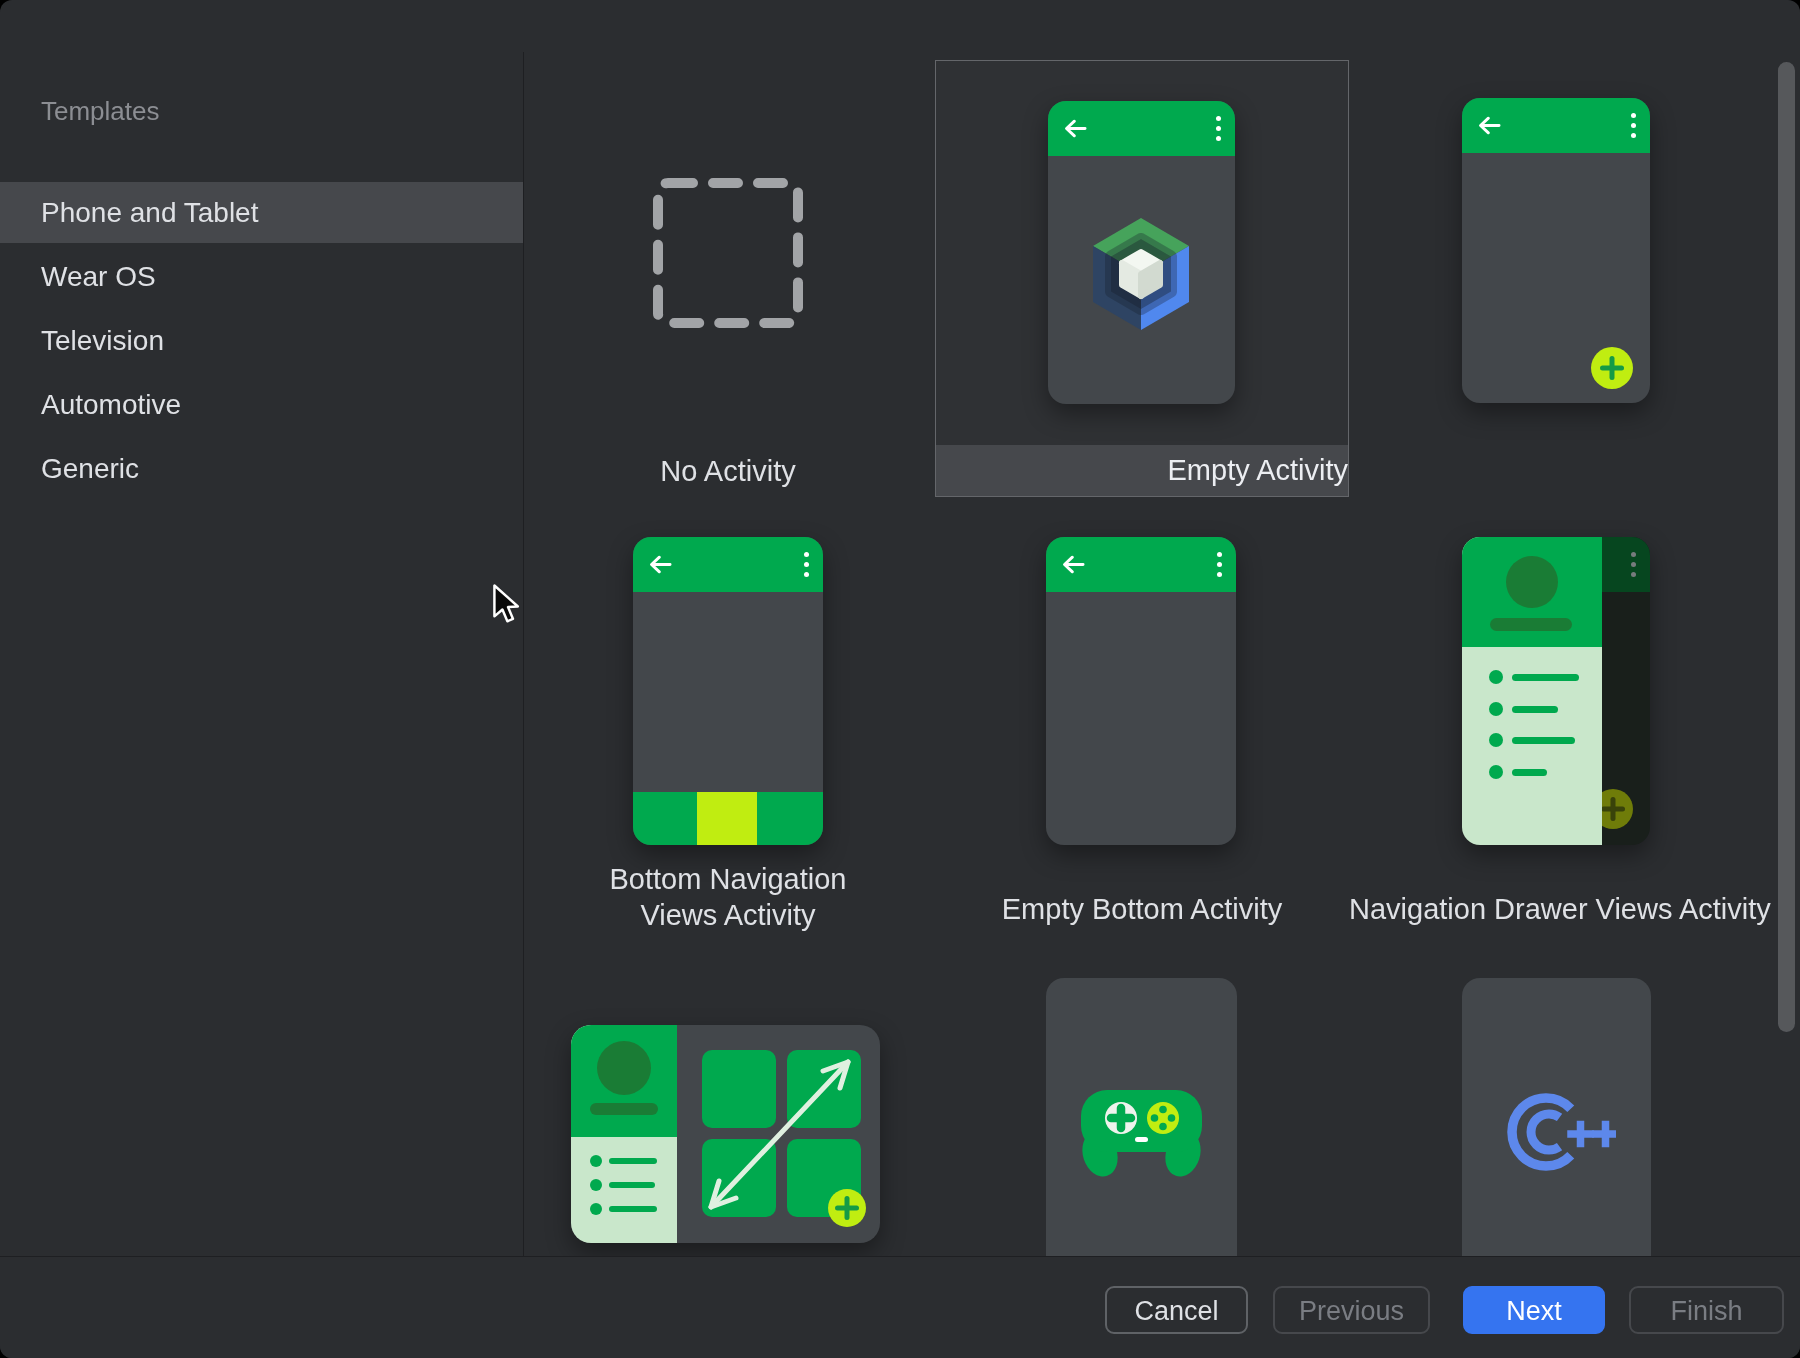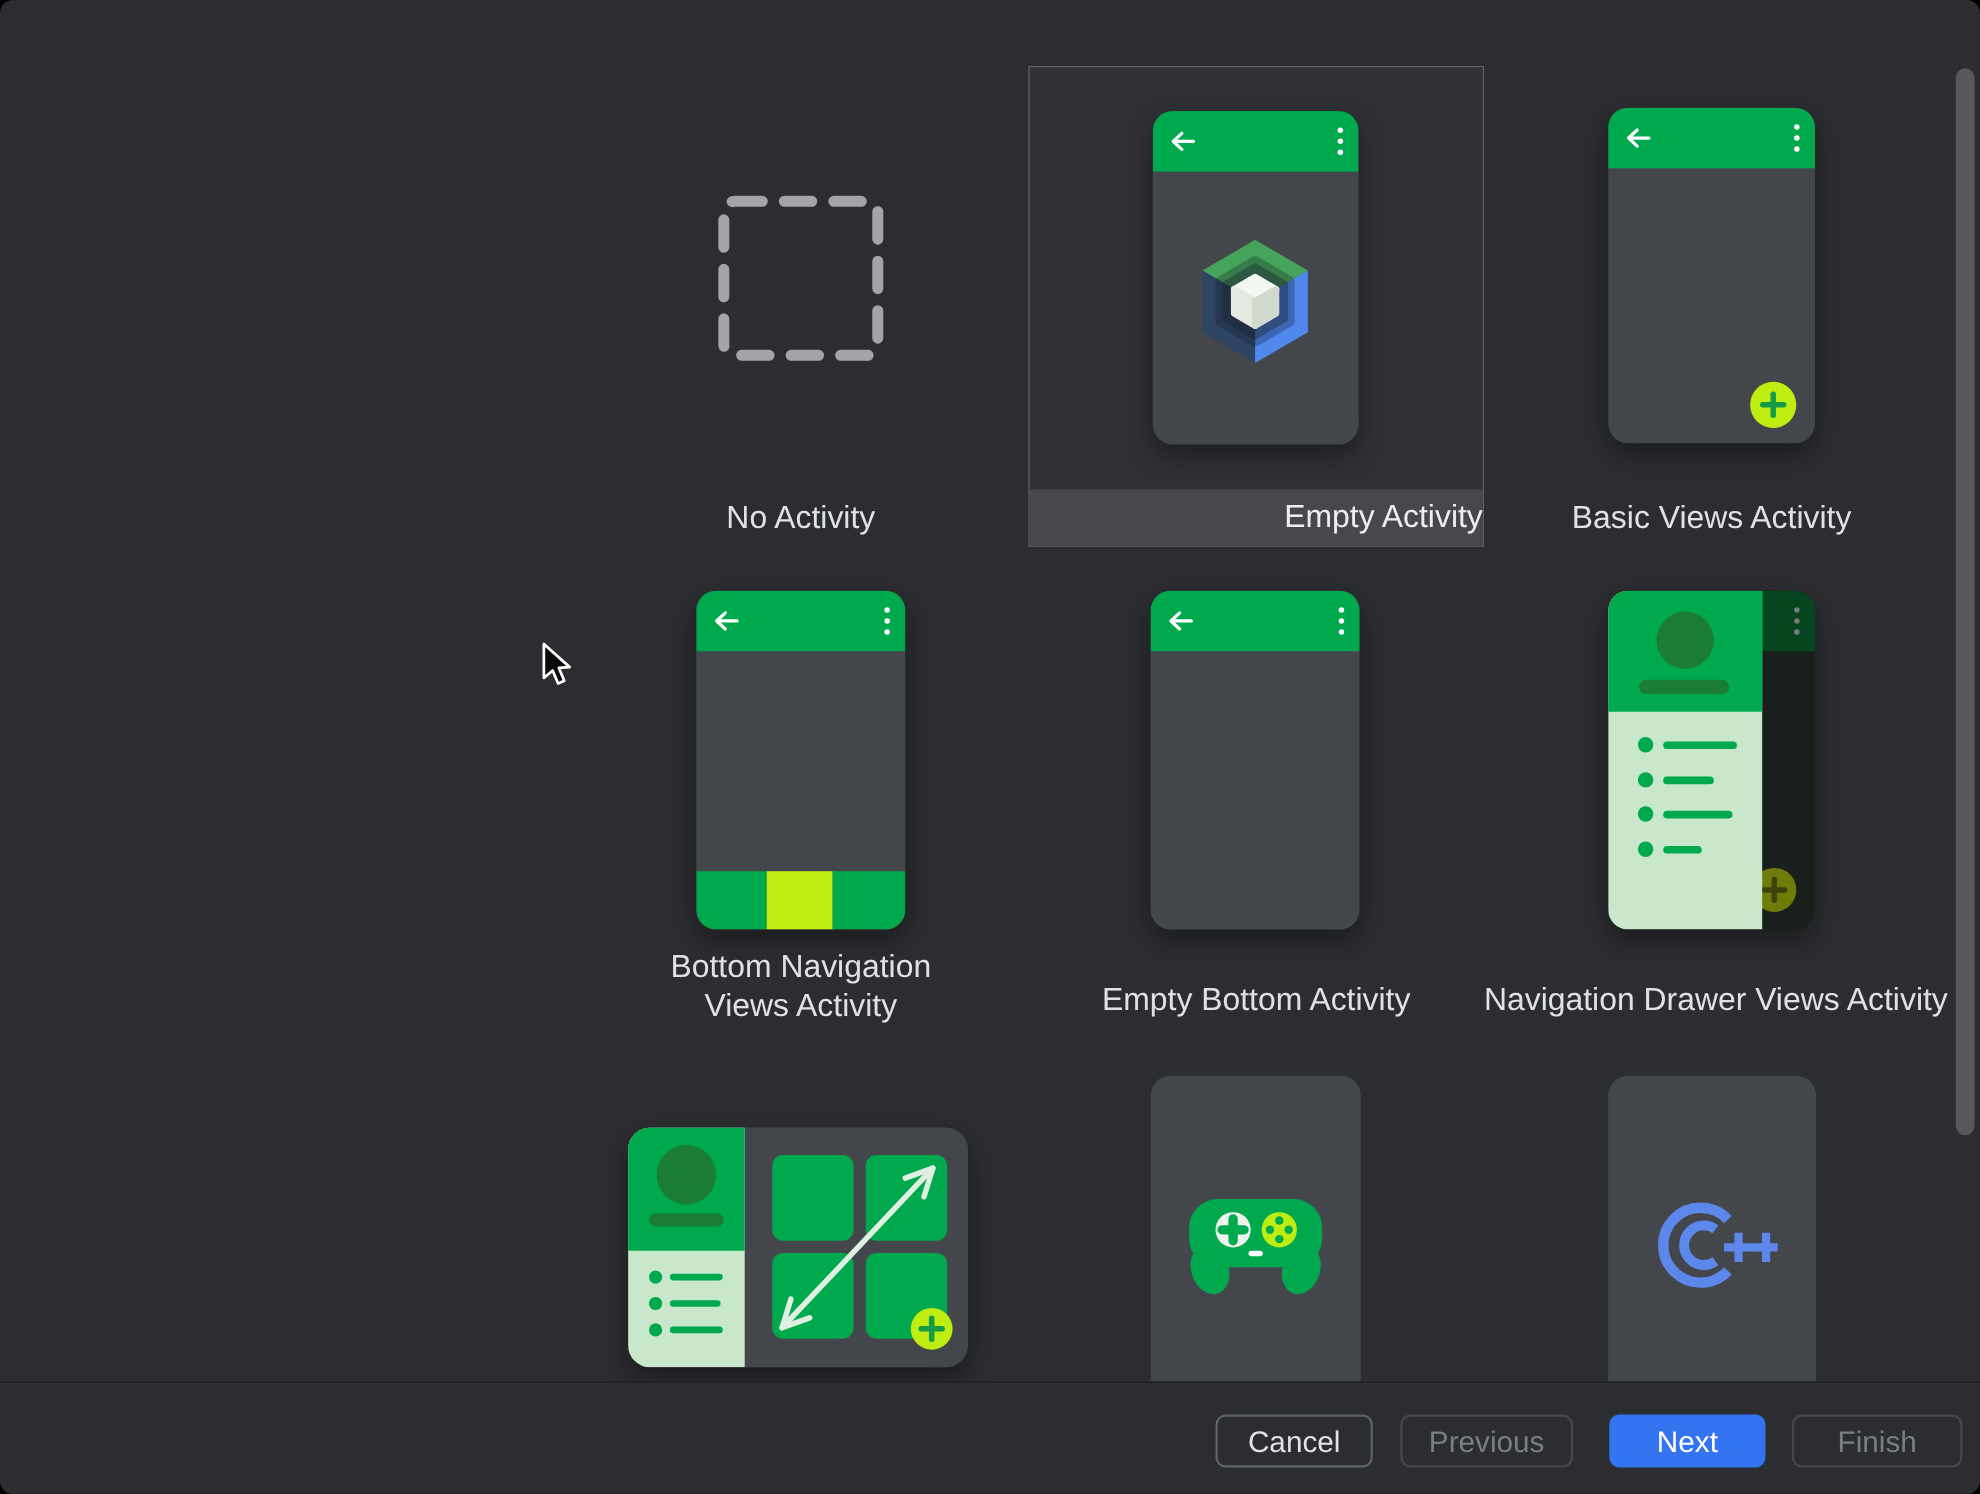--- a/index.html
+++ b/index.html
@@ -104,20 +104,28 @@
 
   .cursor{position:absolute;left:490px;top:583px;width:36px;height:42px;}
   svg{display:block;}
 </style>
 </head>
 <body>
 
 <div class="window">
 
 
+  <aside class="sidebar">
+    <div class="sb-header">Templates</div>
+    <div class="sb-item sb-0 selected">Phone and Tablet</div>
+    <div class="sb-item sb-1">Wear OS</div>
+    <div class="sb-item sb-2">Television</div>
+    <div class="sb-item sb-3">Automotive</div>
+    <div class="sb-item sb-4">Generic</div>
+  </aside>
 
   <main>
 
     <div class="card" style="left:521px;top:60px;width:414px;height:437px;">
       <svg style="position:absolute;left:131px;top:117px" width="152" height="152" viewBox="0 0 152 152">
         <rect x="6" y="6" width="140" height="140" rx="10" fill="none" stroke="var(--dash)" stroke-width="10" stroke-dasharray="25 20" stroke-linecap="round"></rect>
       </svg>
       <div class="card-label" style="left:0;top:395px;width:414px;">No Activity</div>
     </div>
 
@@ -155,21 +163,20 @@
               <path d="M20.5 12H4.5 M11 5.5 4 12l7 6.5" stroke="#fff" stroke-width="2.6" fill="none" stroke-linecap="round" stroke-linejoin="round"></path>
             </svg>
           <div class="kebab">
               <i></i>
               <i></i>
               <i></i>
             </div>
         </div>
         <div class="fab" style="right:17px;bottom:14px;width:42px;height:42px;"></div>
       </div>
-      <div class="card-label" style="left:0;top:395px;width:414px;">Basic Views Activity</div>
     </div>
 
     <div class="card" style="left:521px;top:537px;width:414px;height:400px;">
       <div class="phone" style="left:112px;top:0;width:190px;height:308px;">
         <div class="ph-header">
           <svg class="back" viewBox="0 0 24 24">
               <path d="M20.5 12H4.5 M11 5.5 4 12l7 6.5" stroke="#fff" stroke-width="2.6" fill="none" stroke-linecap="round" stroke-linejoin="round"></path>
             </svg>
           <div class="kebab">
               <i></i>

